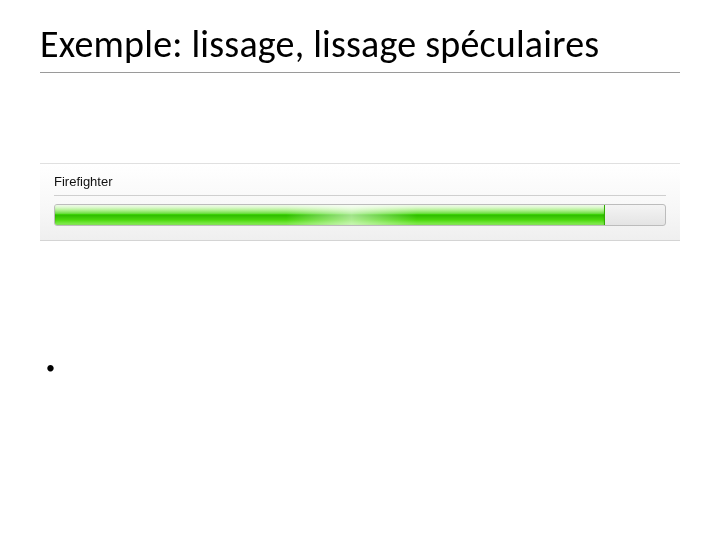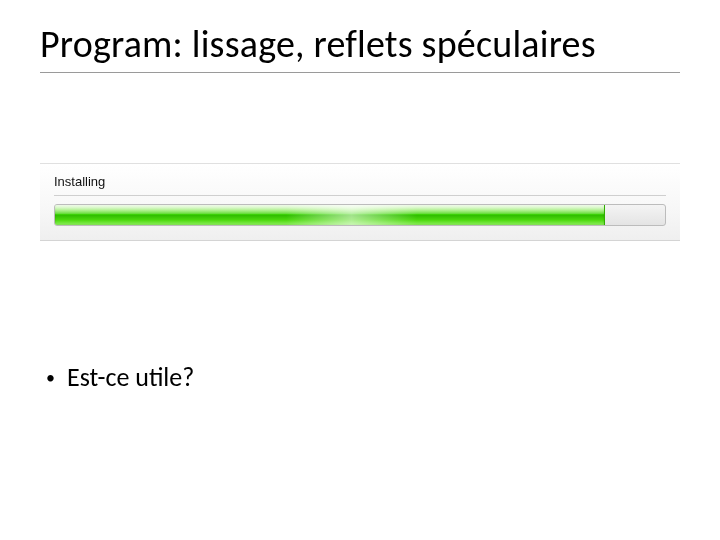--- a/index.html
+++ b/index.html
@@ -132,31 +132,30 @@
     line-height: 1;
     position: relative;
     top: -2px;
   }
 </style>
 </head>
 <body>
 
 <div class="slide">
 
-  <h1 class="title">Program: lissage, reflets spéculaires</h1>
+  <h1 class="title">Exemple: lissage, lissage spéculaires</h1>
   <hr class="hr">
 
   <div class="installer">
-    <div class="installer-title">Installing</div>
+    <div class="installer-title">Firefighter</div>
     <hr class="installer-sep">
     <div class="progress-track">
       <div class="progress-fill" style="width:90%"></div>
     </div>
   </div>
 
   <div class="bullet-block">
     <div class="bullet-row">
       <span class="bullet-dot">•</span>
-      <span>Est-ce utile?</span>
     </div>
   </div>
 
 </div>
 
 </body></html>

